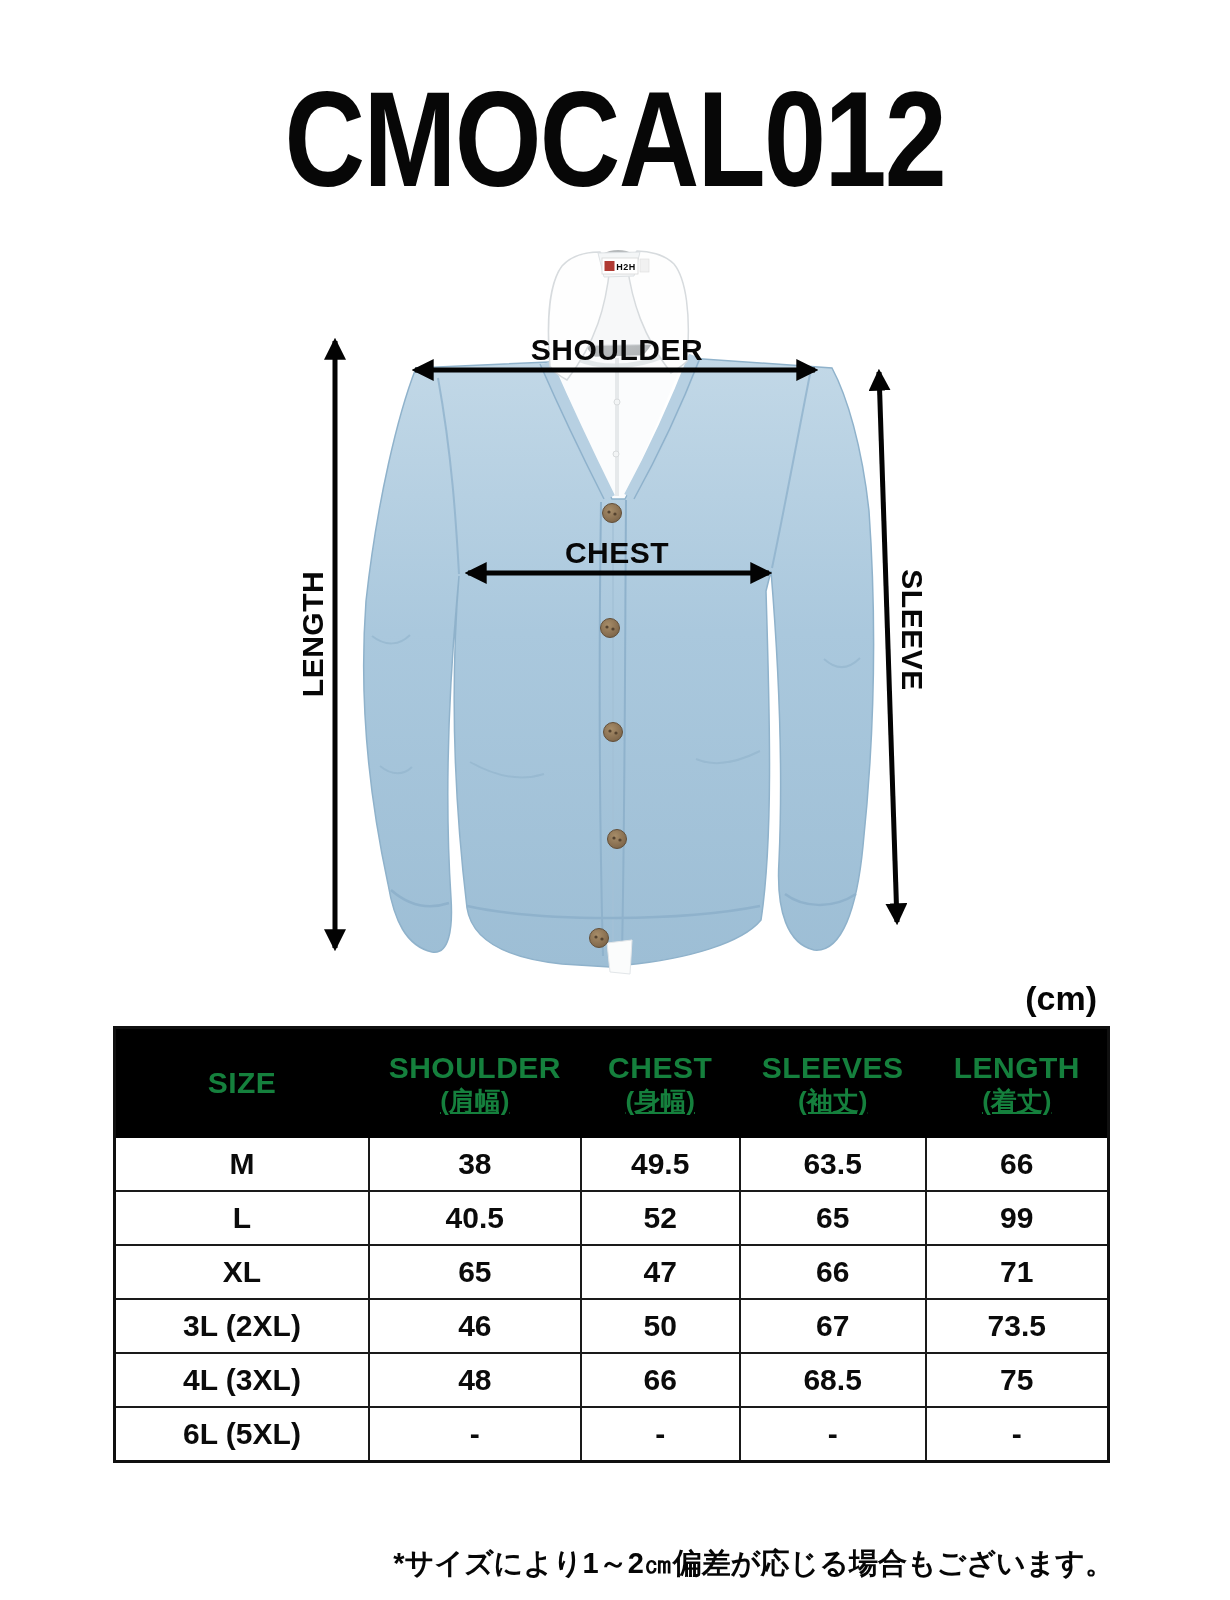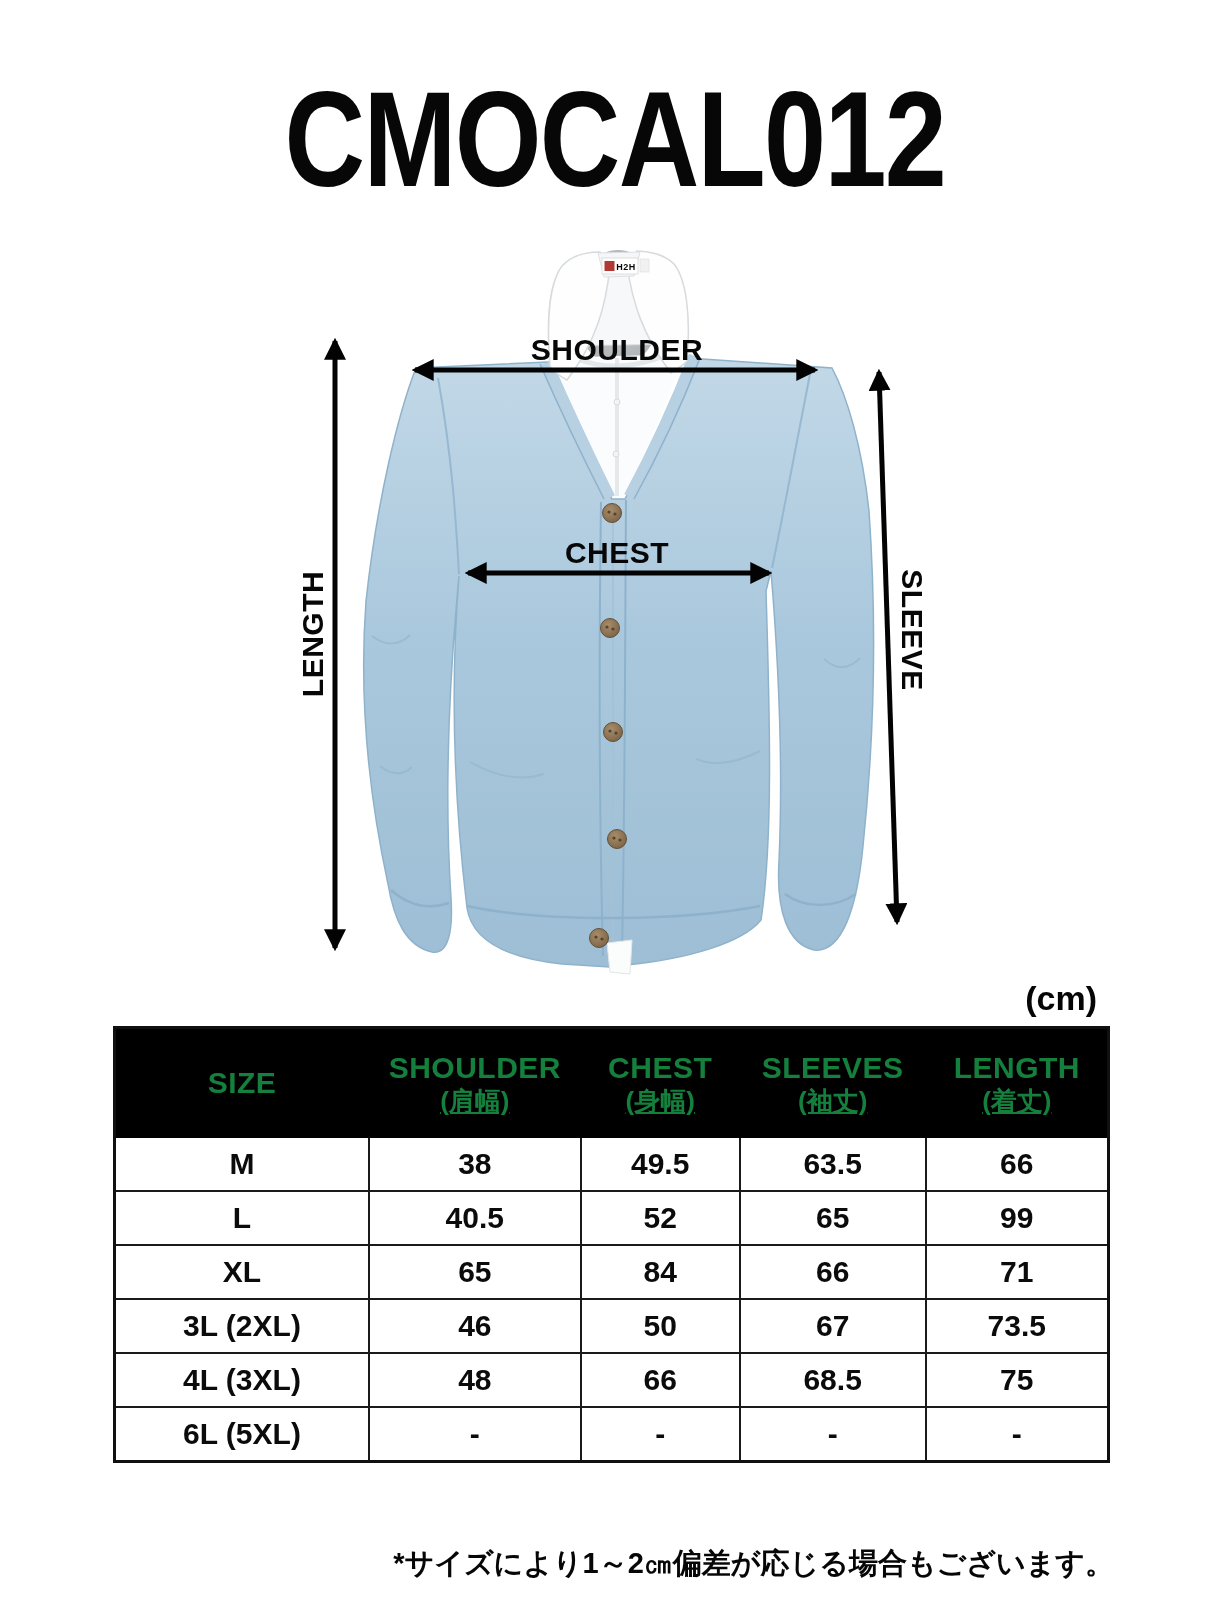--- a/index.html
+++ b/index.html
@@ -197,21 +197,21 @@
         <tr>
           <td>L</td>
           <td>40.5</td>
           <td>52</td>
           <td>65</td>
           <td>99</td>
         </tr>
         <tr>
           <td>XL</td>
           <td>65</td>
-          <td>84</td>
+          <td>47</td>
           <td>66</td>
           <td>71</td>
         </tr>
         <tr>
           <td>3L (2XL)</td>
           <td>46</td>
           <td>50</td>
           <td>67</td>
           <td>73.5</td>
         </tr>

